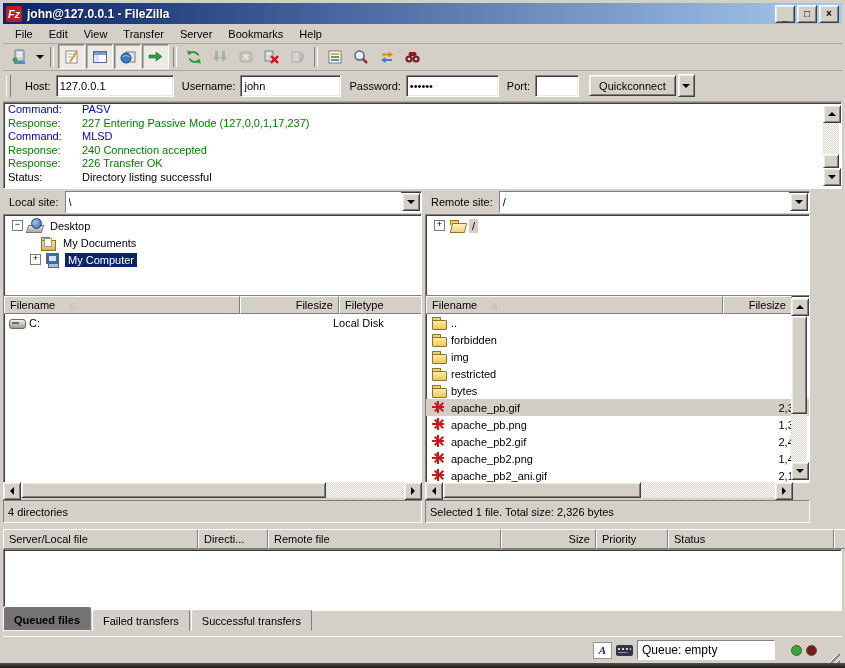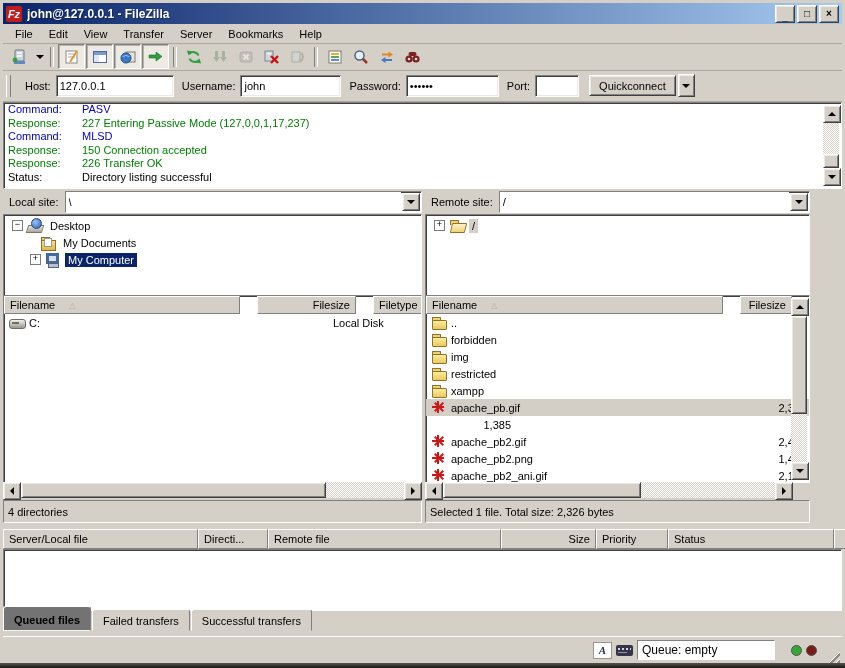--- a/index.html
+++ b/index.html
@@ -92,21 +92,21 @@
   .tree-row{height:17px;display:flex;align-items:center;white-space:nowrap;}
   .exp{width:9px;height:9px;flex:0 0 auto;background:#fff;border:1px solid #7b7b7b;
     font-size:9px;line-height:7px;text-align:center;margin-right:4px;}
   .tree-label{padding:1px 3px;}
   .tree-label.sel{background:#0a246a;color:#fff;}
   .tree-label.sel2{background:#d4d0c8;}
 
   .listbox{position:absolute;left:0;right:0;top:105px;height:186px;background:#fff;
     border:1px solid;border-color:#808080 #fff #fff #808080;box-shadow:inset 1px 1px 0 #404040;
     overflow:hidden;}
-  .lhead{display:flex;height:18px;gap:17px;}
+  .lhead{display:flex;height:18px;}
   .hcell{background:#d4d0c8;border:1px solid;border-color:#fff #808080 #808080 #fff;
     padding:2px 5px;white-space:nowrap;overflow:hidden;display:flex;align-items:center;flex:0 0 auto;}
   .hcell.right{justify-content:flex-end;padding-left:12px;}
   .hcell.fill{flex:1;}
   .sort{color:#b4b0a6;font-size:8px;margin-left:14px;}
   .lrow{display:flex;height:17px;align-items:center;white-space:nowrap;}
   .lrow.sel{background:#d3cfc6;}
   .cell{padding:0 5px;overflow:hidden;flex:0 0 auto;display:flex;align-items:center;}
   .cell.right{justify-content:flex-end;}
 
@@ -340,21 +340,21 @@
     <div class="log-line">
         <span class="log-label" style="color: rgb(0, 128, 0);">Response:</span>
         <span style="color: rgb(0, 128, 0);">227 Entering Passive Mode (127,0,0,1,17,237)</span>
       </div>
     <div class="log-line">
         <span class="log-label" style="color: rgb(0, 0, 192);">Command:</span>
         <span style="color: rgb(0, 0, 192);">MLSD</span>
       </div>
     <div class="log-line">
         <span class="log-label" style="color: rgb(0, 128, 0);">Response:</span>
-        <span style="color: rgb(0, 128, 0);">150 Connection accepted</span>
+        <span style="color: rgb(0, 128, 0);">240 Connection accepted</span>
       </div>
     <div class="log-line">
         <span class="log-label" style="color: rgb(0, 128, 0);">Response:</span>
         <span style="color: rgb(0, 128, 0);">226 Transfer OK</span>
       </div>
     <div class="log-line">
         <span class="log-label" style="color: rgb(0, 0, 0);">Status:</span>
         <span style="color: rgb(0, 0, 0);">Directory listing successful</span>
       </div>
     <div class="vscroll">
@@ -488,34 +488,40 @@
       <div class="lrow">
         <span class="cell" style="width:285px">
             <span class="ic folder"></span>
             <span>restricted</span>
           </span>
         <span class="cell right" style="width:80px"></span>
       </div>
       <div class="lrow">
         <span class="cell" style="width:285px">
             <span class="ic folder"></span>
-            <span>xampp</span>
+            <span>bytes</span>
           </span>
         <span class="cell right" style="width:80px"></span>
       </div>
       <div class="lrow sel">
         <span class="cell" style="width:285px">
             <span class="ic apache">
               <i></i>
             </span>
             <span>apache_pb.gif</span>
           </span>
         <span class="cell right" style="width:80px">2,326</span>
       </div>
       <div class="lrow">
+        <span class="cell" style="width:285px">
+            <span class="ic apache">
+              <i></i>
+            </span>
+            <span>apache_pb.png</span>
+          </span>
         <span class="cell right" style="width:80px">1,385</span>
       </div>
       <div class="lrow">
         <span class="cell" style="width:285px">
             <span class="ic apache">
               <i></i>
             </span>
             <span>apache_pb2.gif</span>
           </span>
         <span class="cell right" style="width:80px">2,414</span>

